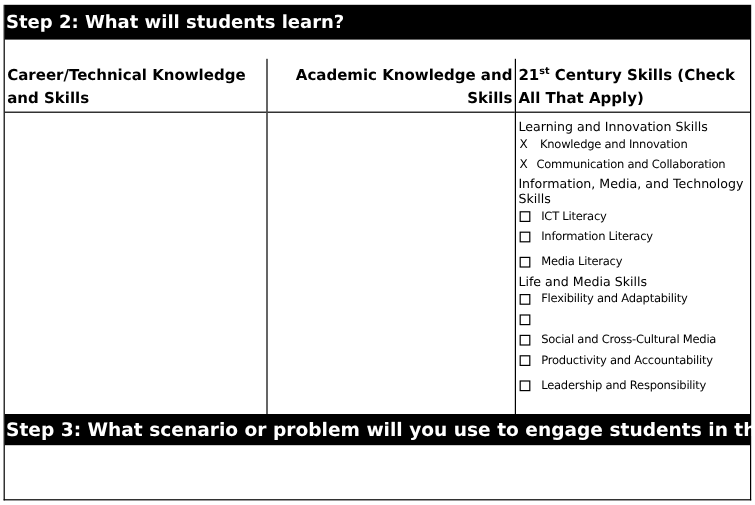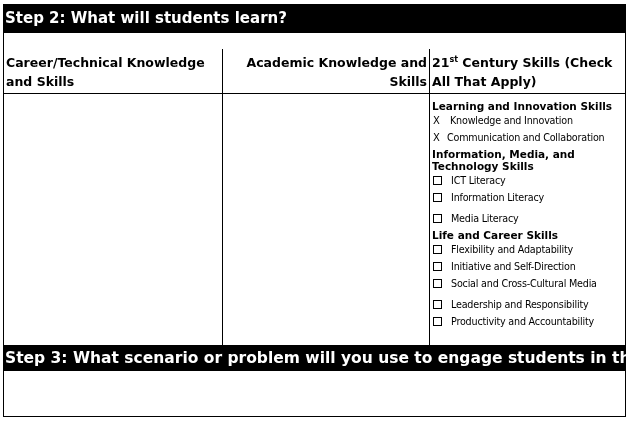--- a/index.html
+++ b/index.html
@@ -14,21 +14,21 @@
   .grid { position: absolute; left: 0; right: 0; top: 29px; height: 312px; }
   .col { position: absolute; top: 16px; bottom: 0; box-sizing: border-box; }
   .col1 { left: 0; width: 219px; border-right: 1px solid #000; }
   .col2 { left: 219px; width: 207px; border-right: 1px solid #000; text-align: right; }
   .col3 { left: 426px; right: 0; }
   .hdr { height: 45px; border-bottom: 1px solid #000; box-sizing: border-box;
          font-weight: bold; font-size: 12.5px; line-height: 19px; padding: 4px 2px 0 2px; }
   .hdr sup { font-size: 8px; line-height: 0; vertical-align: 5px; }
   .cell { position: absolute; left: 0; right: 0; top: 45px; bottom: 0; }
   .skills { padding: 4px 0 0 2px; font-family: "DejaVu Sans", sans-serif; font-size: 10px; }
-  .group-title { font-weight: bold; font-size: 10.5px; line-height: 12px; margin-top: 2px; }
+  .group-title { font-weight: normal; font-size: 10.5px; line-height: 12px; margin-top: 2px; }
   .item { display: flex; align-items: center; height: 17px; white-space: nowrap; font-size: 9.6px; letter-spacing: -0.2px; }
   .box { display: inline-block; width: 7px; height: 7px; border: 1px solid #000; margin-right: 9px; margin-left: 1px; }
   .xmark { display: inline-block; width: 10px; margin-right: 7px; margin-left: 1px; font-size: 10px; }
   .item.tall { height: 21px; padding-top: 3px; box-sizing: border-box; }
 </style>
 </head>
 <body>
 
 <div class="page">
 
@@ -64,40 +64,39 @@
           </div>
         <div class="item">
             <span class="box"></span>
             <span>Information Literacy</span>
           </div>
         <div class="item tall">
             <span class="box"></span>
             <span>Media Literacy</span>
           </div>
 
-        <div class="group-title">Life and Career Skills</div>
+        <div class="group-title">Life and Media Skills</div>
         <div class="item">
             <span class="box"></span>
             <span>Flexibility and Adaptability</span>
           </div>
         <div class="item">
             <span class="box"></span>
-            <span>Initiative and Self-Direction</span>
           </div>
         <div class="item">
             <span class="box"></span>
             <span>Social and Cross-Cultural Media</span>
           </div>
+        <div class="item">
+            <span class="box"></span>
+            <span>Productivity and Accountability</span>
+          </div>
         <div class="item tall">
             <span class="box"></span>
             <span>Leadership and Responsibility</span>
-          </div>
-        <div class="item">
-            <span class="box"></span>
-            <span>Productivity and Accountability</span>
           </div>
 
       </div>
     </div>
   </div>
 
   <div class="step-bar step3">Step 3: What scenario or problem will you use to engage students in this project?</div>
   <div style="position:absolute;left:0;right:0;top:367px;bottom:0;"></div>
 
 </div>

